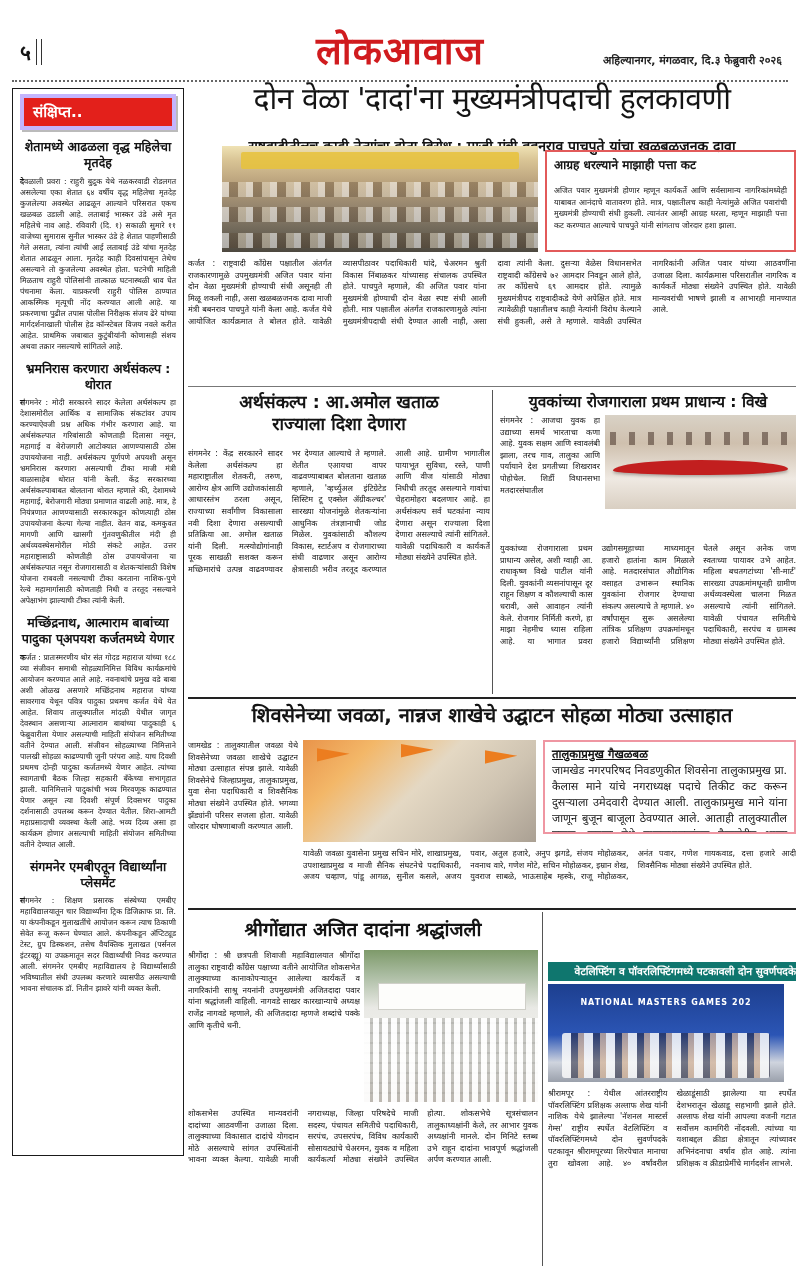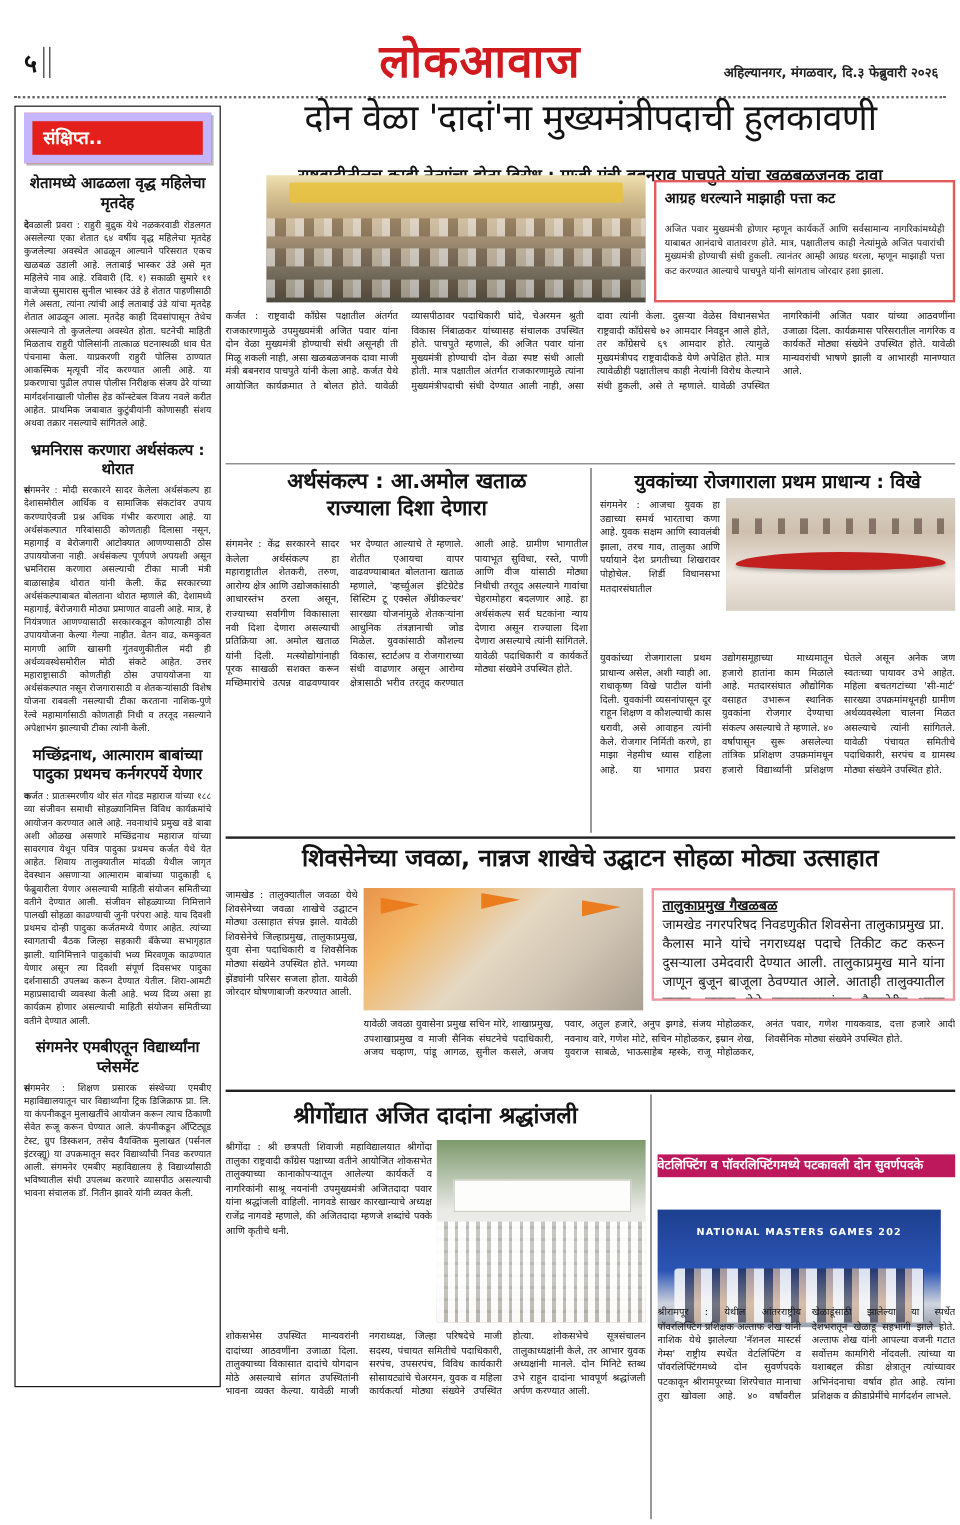--- a/index.html
+++ b/index.html
@@ -12,21 +12,21 @@
             color:#d01b1e;letter-spacing:1px;line-height:1;}
   .dateline{position:absolute;right:18px;top:52px;font-size:11px;font-weight:bold;color:#222;}
   .dotrule{position:absolute;left:12px;right:12px;top:80px;border-top:2px dotted #666;}
   
   .hline{position:absolute;background:#222;height:1.5px;}
   .hline.light{height:1px;background:#777;}
   .vline{position:absolute;background:#555;width:1px;}
   
   .briefs{position:absolute;left:12px;top:88px;width:172px;height:1068px;border:1.5px solid #1a1a1a;
           padding:5px 7px;box-sizing:border-box;overflow:hidden;}
-  .briefs-title{background:#e3201b;border:7px solid #c4b5fd;color:#fff;font-weight:bold;font-size:15px;
+  .briefs-title{background:#e3201b;border:4px solid #c4b5fd;color:#fff;font-weight:bold;font-size:15px;
                 padding:3px 9px 5px;box-shadow:2px 2px 0 #bbb;}
   .brief-head{font-size:12.5px;font-weight:bold;text-align:center;line-height:1.3;margin:9px 0 4px;}
   .brief-body{font-size:7.6px;line-height:1.45;text-align:justify;}
   .brief-body::first-letter{font-weight:bold;}
   
   .lead-headline{position:absolute;left:188px;width:608px;top:82px;text-align:center;font-size:30px;
                  font-weight:normal;line-height:1.1;letter-spacing:-0.5px;}
   .lead-subhead{position:absolute;left:188px;width:608px;top:120px;text-align:center;font-size:14px;font-weight:bold;margin-top:16px;}
   .photo{position:absolute;overflow:hidden;}
   .lead-photo{left:222px;top:146px;width:316px;height:106px;
@@ -77,24 +77,24 @@
       background:linear-gradient(180deg,#7e9a6a 0%,#a9bba0 16%,#e9e9e5 38%,#f4f4f0 72%,#d8cfc6 100%);}
   .art4l-photo .crowd{position:absolute;left:0;bottom:0;width:100%;height:55%;
       background:repeating-linear-gradient(90deg,rgba(255,255,255,.9) 0 6px,rgba(160,160,155,.5) 6px 9px),
                  repeating-linear-gradient(0deg,transparent 0 8px,rgba(120,120,115,.25) 8px 10px);}
   .art4l-photo .stage{position:absolute;left:8%;top:22%;width:84%;height:16%;background:#fdfdfb;border:1px solid #cfcfc8;}
   .art4l-body{position:absolute;left:188px;top:1108px;width:350px;height:158px;column-count:3;column-gap:9px;
               font-size:8px;line-height:1.45;text-align:justify;overflow:hidden;}
   
   .art4r-head{position:absolute;left:548px;top:910px;width:248px;text-align:center;font-size:15.5px;
               font-weight:bold;line-height:1.3;}
-  .art4r-strip{position:absolute;left:548px;top:962px;width:248px;height:19px;background:#be185d;color:#fff;
-               font-size:10.5px;font-weight:bold;text-align:left;line-height:19px;box-sizing:border-box;}
+  .art4r-strip{position:absolute;left:548px;top:962px;width:248px;height:19px;background:#0f766e;color:#fff;
+               font-size:10.5px;font-weight:bold;text-align:right;line-height:19px;box-sizing:border-box;}
   .art4r-photo{left:548px;top:984px;width:236px;height:98px;
-      background:linear-gradient(180deg,#1d3f8f 0%,#2b55b5 52%,#cfd4de 80%,#9aa0ab 100%);margin-top:24px;}
+      background:linear-gradient(180deg,#1d3f8f 0%,#2b55b5 52%,#cfd4de 80%,#9aa0ab 100%);}
   .art4r-photo .bannertext{position:absolute;left:0;top:14%;width:100%;text-align:center;color:#fff;
       font-size:8px;font-weight:bold;letter-spacing:1px;}
   .art4r-photo .people{position:absolute;left:6%;bottom:4%;width:88%;height:46%;
       background:repeating-linear-gradient(90deg,rgba(250,250,250,.85) 0 9px,rgba(40,40,60,.55) 9px 16px,rgba(215,180,150,.7) 16px 22px);
       border-radius:3px;}
   .art4r-body{position:absolute;left:548px;top:1088px;width:248px;height:178px;column-count:2;column-gap:9px;
               font-size:8px;line-height:1.45;text-align:justify;overflow:hidden;}
 </style>
 </head>
 <body>
@@ -108,21 +108,21 @@
   <div class="masthead">लोकआवाज</div>
   <div class="dateline">अहिल्यानगर, मंगळवार, दि.३ फेब्रुवारी २०२६</div>
   <div class="dotrule"></div>
 
   <div class="briefs">
     <div class="briefs-title">संक्षिप्त..</div>
     <div class="brief-head">शेतामध्ये आढळला वृद्ध महिलेचा मृतदेह</div>
     <div class="brief-body">देवळाली प्रवरा : राहुरी बुद्रुक येथे नळकरवाडी रोडलगत असलेल्या एका शेतात ६४ वर्षीय वृद्ध महिलेचा मृतदेह कुजलेल्या अवस्थेत आढळून आल्याने परिसरात एकच खळबळ उडाली आहे. लताबाई भास्कर उंडे असे मृत महिलेचे नाव आहे. रविवारी (दि. १) सकाळी सुमारे ११ वाजेच्या सुमारास सुनील भास्कर उंडे हे शेतात पाहणीसाठी गेले असता, त्यांना त्यांची आई लताबाई उंडे यांचा मृतदेह शेतात आढळून आला. मृतदेह काही दिवसांपासून तेथेच असल्याने तो कुजलेल्या अवस्थेत होता. घटनेची माहिती मिळताच राहुरी पोलिसांनी तात्काळ घटनास्थळी धाव घेत पंचनामा केला. याप्रकरणी राहुरी पोलिस ठाण्यात आकस्मिक मृत्यूची नोंद करण्यात आली आहे. या प्रकरणाचा पुढील तपास पोलीस निरीक्षक संजय ढेरे यांच्या मार्गदर्शनाखाली पोलीस हेड कॉन्स्टेबल विजय नवले करीत आहेत. प्राथमिक जबाबात कुटुंबीयांनी कोणासही संशय अथवा तक्रार नसल्याचे सांगितले आहे.</div>
     <div class="brief-head">भ्रमनिरास करणारा अर्थसंकल्प : थोरात</div>
     <div class="brief-body">संगमनेर : मोदी सरकारने सादर केलेला अर्थसंकल्प हा देशासमोरील आर्थिक व सामाजिक संकटांवर उपाय करण्याऐवजी प्रश्न अधिक गंभीर करणारा आहे. या अर्थसंकल्पात गरिबांसाठी कोणताही दिलासा नसून, महागाई व बेरोजगारी आटोक्यात आणण्यासाठी ठोस उपाययोजना नाही. अर्थसंकल्प पूर्णपणे अपयशी असून भ्रमनिरास करणारा असल्याची टीका माजी मंत्री बाळासाहेब थोरात यांनी केली. केंद्र सरकारच्या अर्थसंकल्पाबाबत बोलताना थोरात म्हणाले की, देशामध्ये महागाई, बेरोजगारी मोठ्या प्रमाणात वाढली आहे. मात्र, हे नियंत्रणात आणण्यासाठी सरकारकडून कोणत्याही ठोस उपाययोजना केल्या गेल्या नाहीत. वेतन वाढ, कमकुवत मागणी आणि खासगी गुंतवणुकीतील मंदी ही अर्थव्यवस्थेसमोरील मोठी संकटे आहेत. उत्तर महाराष्ट्रासाठी कोणतीही ठोस उपाययोजना या अर्थसंकल्पात नसून रोजगारासाठी व शेतकऱ्यांसाठी विशेष योजना राबवली नसल्याची टीका करताना नाशिक-पुणे रेल्वे महामार्गासाठी कोणताही निधी व तरतूद नसल्याने अपेक्षाभंग झाल्याची टीका त्यांनी केली.</div>
-    <div class="brief-head">मच्छिंद्रनाथ, आत्माराम बाबांच्या पादुका प्रथमच कर्नगरपर्ये येणार</div>
+    <div class="brief-head">मच्छिंद्रनाथ, आत्माराम बाबांच्या पादुका प्अपयश कर्जतमध्ये येणार</div>
     <div class="brief-body">कर्जत : प्रातःस्मरणीय थोर संत गोदड महाराज यांच्या १८८ व्या संजीवन समाधी सोहळ्यानिमित्त विविध कार्यक्रमांचे आयोजन करण्यात आले आहे. नवनाथांचे प्रमुख वडे बाबा अशी ओळख असणारे मच्छिंद्रनाथ महाराज यांच्या सावरगाव येथून पवित्र पादुका प्रथमच कर्जत येथे येत आहेत. शिवाय तालुक्यातील मांदळी येथील जागृत देवस्थान असणाऱ्या आत्माराम बाबांच्या पादुकाही ६ फेब्रुवारीला येणार असल्याची माहिती संयोजन समितीच्या वतीने देण्यात आली. संजीवन सोहळ्याच्या निमित्ताने पालखी सोहळा काढण्याची जुनी परंपरा आहे. याच दिवशी प्रथमच दोन्ही पादुका कर्जतमध्ये येणार आहेत. त्यांच्या स्वागताची बैठक जिल्हा सहकारी बँकेच्या सभागृहात झाली. यानिमित्ताने पादुकांची भव्य मिरवणूक काढण्यात येणार असून त्या दिवशी संपूर्ण दिवसभर पादुका दर्शनासाठी उपलब्ध करून देण्यात येतील. शिरा-आमटी महाप्रसादाची व्यवस्था केली आहे. भव्य दिव्य असा हा कार्यक्रम होणार असल्याची माहिती संयोजन समितीच्या वतीने देण्यात आली.</div>
     <div class="brief-head">संगमनेर एमबीएतून विद्यार्थ्यांना प्लेसमेंट</div>
     <div class="brief-body">संगमनेर : शिक्षण प्रसारक संस्थेच्या एमबीए महाविद्यालयातून चार विद्यार्थ्यांना ट्रिक डिजिक्राफ प्रा. लि. या कंपनीकडून मुलाखतींचे आयोजन करून त्याच ठिकाणी सेवेत रूजू करून घेण्यात आले. कंपनीकडून अ‍ॅप्टिट्यूड टेस्ट, ग्रुप डिस्कशन, तसेच वैयक्तिक मुलाखत (पर्सनल इंटरव्ह्यू) या उपक्रमातून सदर विद्यार्थ्यांची निवड करण्यात आली. संगमनेर एमबीए महाविद्यालय हे विद्यार्थ्यांसाठी भविष्यातील संधी उपलब्ध करणारे व्यासपीठ असल्याची भावना संचालक डॉ. नितीन झावरे यांनी व्यक्त केली.</div>
   </div>
 
   <div class="lead-headline">दोन वेळा 'दादां'ना मुख्यमंत्रीपदाची हुलकावणी</div>
   <div class="lead-subhead">राष्ट्रवादीतीलच काही नेत्यांचा होता विरोध : माजी मंत्री बबनराव पाचपुते यांचा खळबळजनक दावा</div>
   <div class="photo lead-photo">
     <div class="banner"></div>
     <div class="row" style="top:34%"></div>

